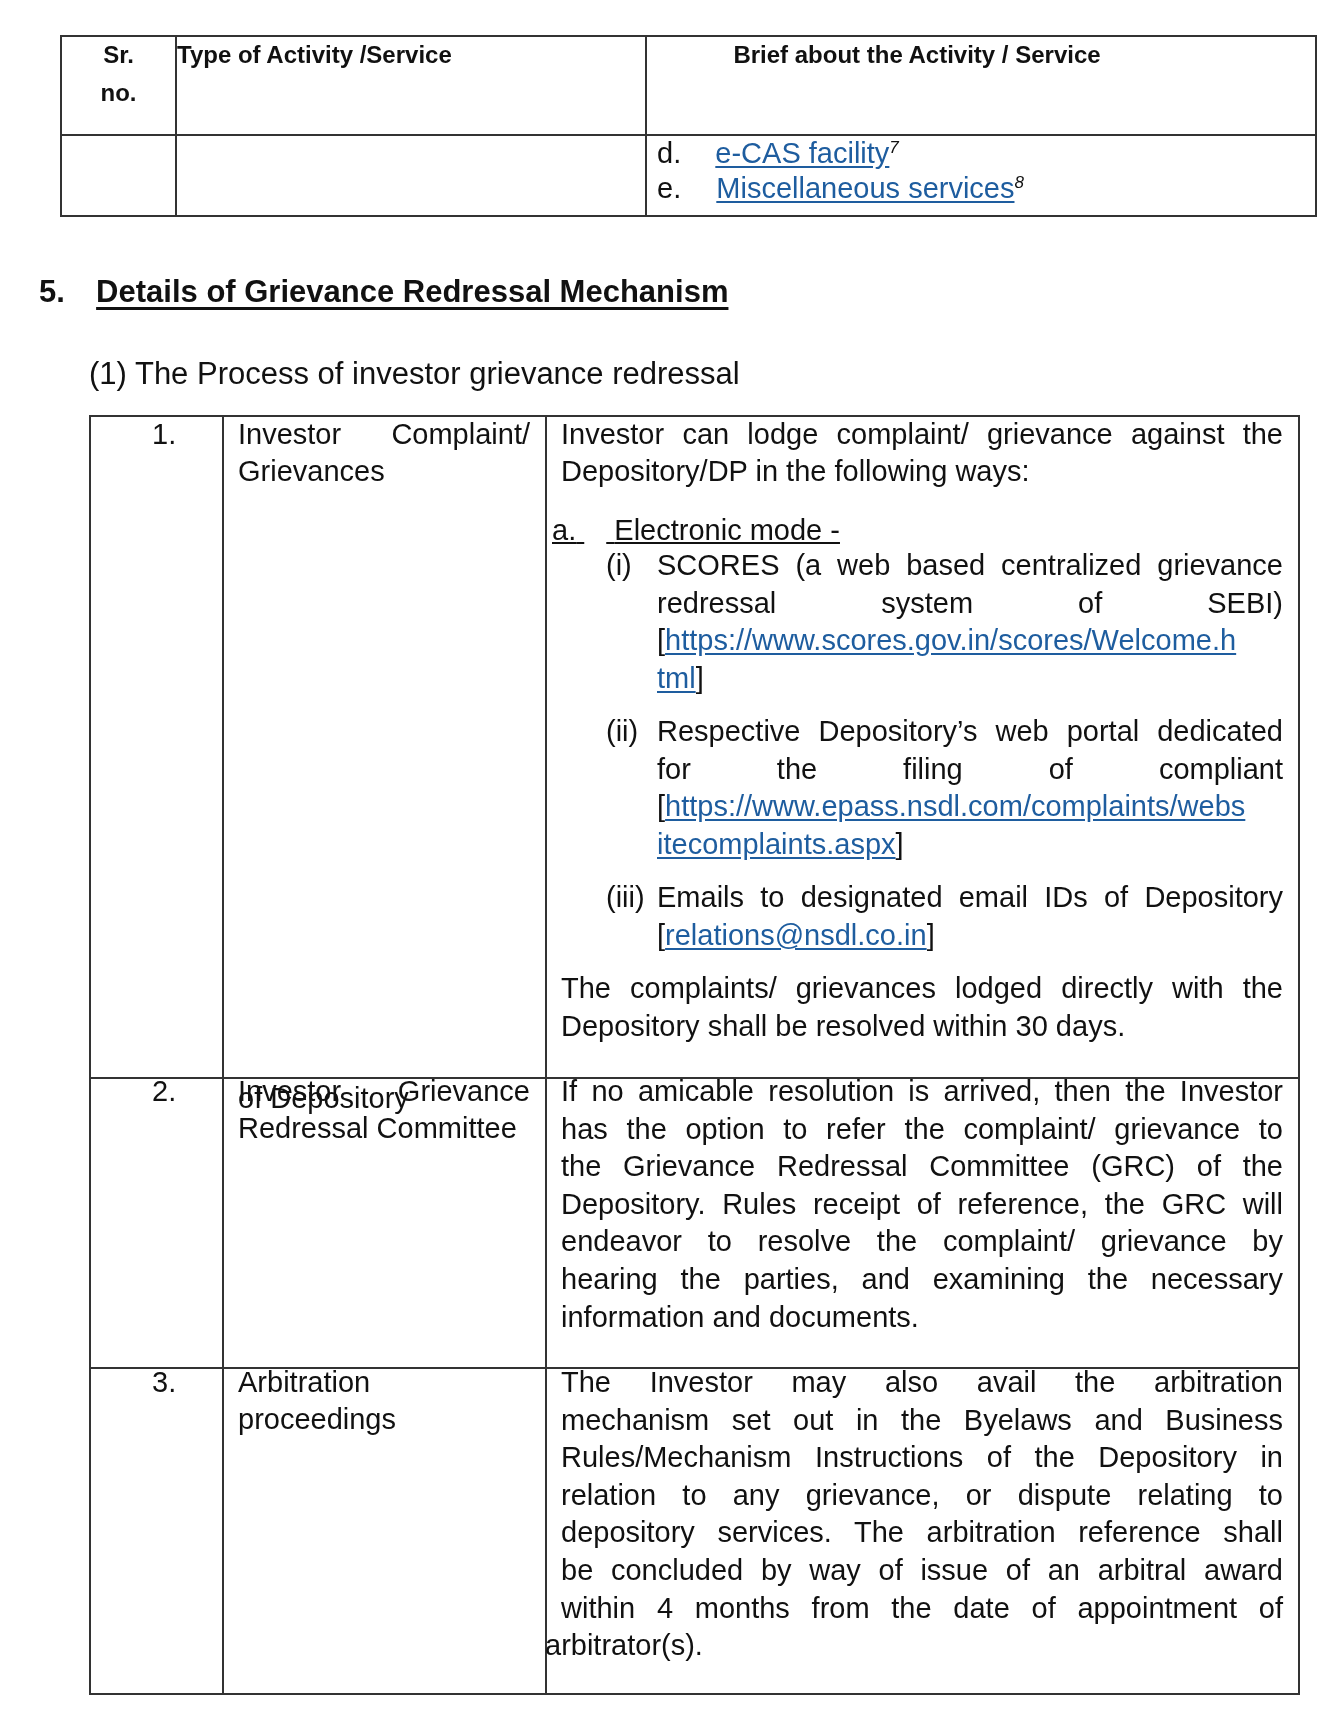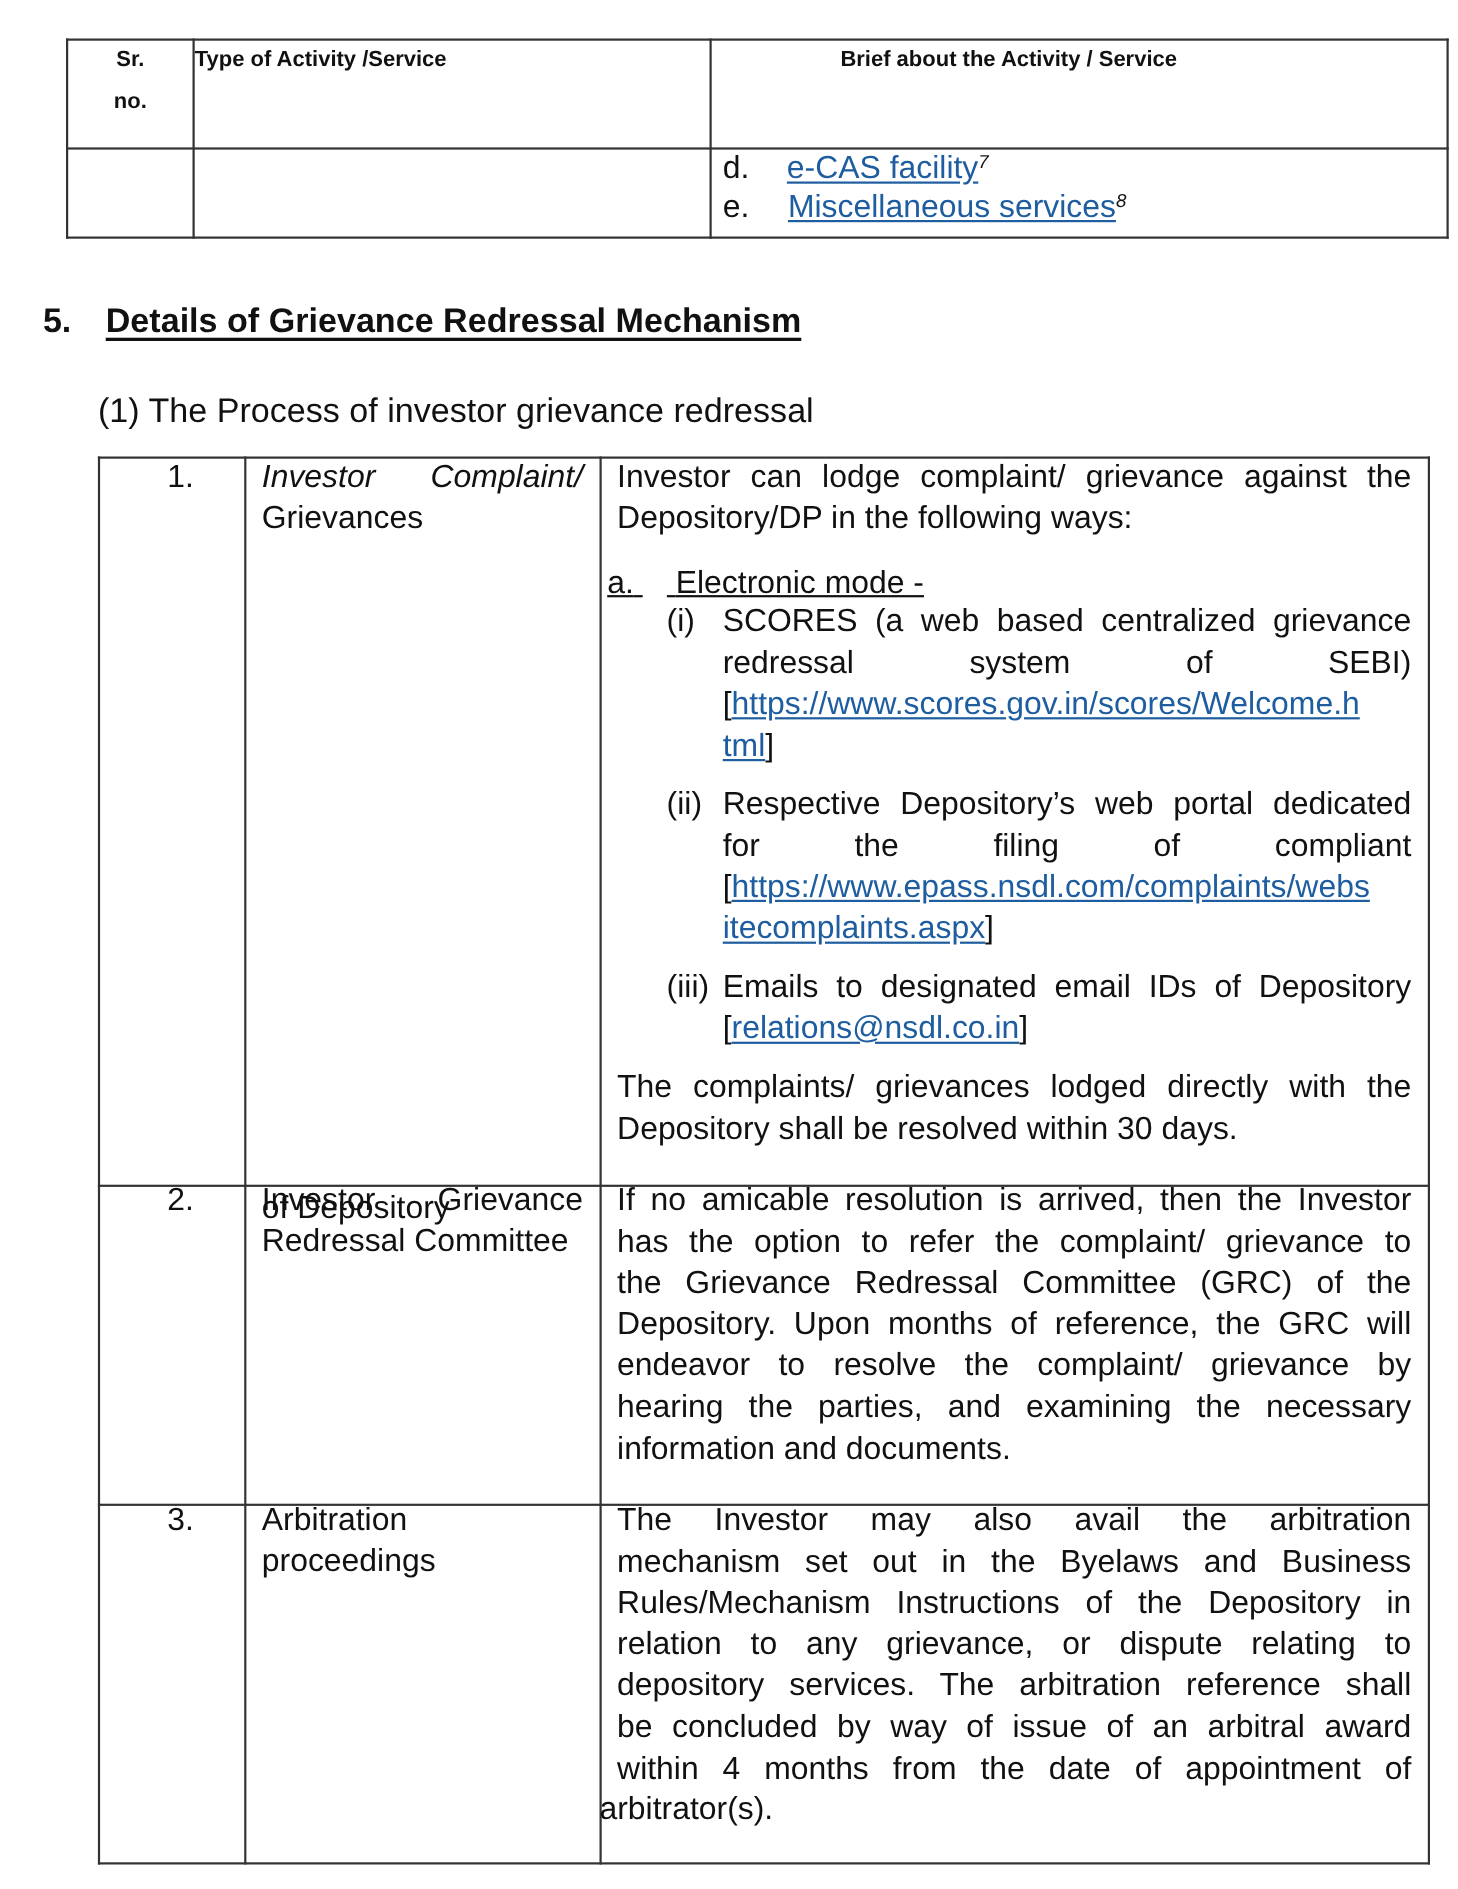--- a/index.html
+++ b/index.html
@@ -1,20 +1,20 @@
 <!DOCTYPE html>
 <html><head>
 <meta charset="utf-8">
 <style>
   html, body { margin:0; padding:0; background:#ffffff; }
   body { width:1325px; height:1717px; position:relative; overflow:hidden;
          font-family:"Liberation Sans", sans-serif; color:#111; }
   .line { position:absolute; background:#333; }
   .t { position:absolute; font-size:29px; line-height:37.6px; white-space:nowrap; }
-  .hdr { font-weight:bold; font-size:20px; }
+  .hdr { font-weight:bold; font-size:24px; }
   .j { text-align:justify; text-align-last:justify; white-space:normal; }
   a.lnk { color:#1e5d9f; text-decoration:underline; text-underline-offset:3px; }
   sup { font-style:italic; font-size:17px; vertical-align:top; position:relative; top:-6px; }
   .h2 { font-weight:bold; font-size:31px; }
   .h2 .u { text-decoration:underline; text-underline-offset:5px; text-decoration-thickness:3px; }
 </style>
 </head>
 <body>
 
 <div>
@@ -57,21 +57,21 @@
   <div class="line" style="left:89px;top:1077px;width:1211px;height:2px;"></div>
   <div class="line" style="left:89px;top:1367px;width:1211px;height:2px;"></div>
   <div class="line" style="left:89px;top:1693px;width:1211px;height:2px;"></div>
   <div class="line" style="left:89px;top:415px;width:2px;height:1280px;"></div>
   <div class="line" style="left:222px;top:415px;width:2px;height:1280px;"></div>
   <div class="line" style="left:545px;top:415px;width:2px;height:1280px;"></div>
   <div class="line" style="left:1298px;top:415px;width:2px;height:1280px;"></div>
 
   <div>
     <div class="t" style="left:152px;top:416px;">1.</div>
-    <div class="t j" style="left:238px;top:416px;width:292px;font-style:italic;">Investor Complaint/</div>
+    <div class="t j" style="left:238px;top:416px;width:292px;">Investor Complaint/</div>
     <div class="t" style="left:238px;top:453px;">Grievances</div>
 
     <div class="t j" style="left:561px;top:416px;width:722px;">Investor can lodge complaint/ grievance against the</div>
     <div class="t" style="left:561px;top:453px;">Depository/DP in the following ways:</div>
 
     <div class="t" style="left:552px;top:512px;text-decoration:underline;">
       <span>a.</span>
       <span style="display:inline-block;width:22px;"></span>
       <span>Electronic mode -</span>
     </div>
@@ -99,21 +99,21 @@
   <div>
     <div class="t" style="left:152px;top:1073px;">2.</div>
     <div class="t j" style="left:238px;top:1073px;width:292px;">Investor Grievance</div>
     <div class="t" style="left:238px;top:1110px;">Redressal Committee</div>
     <div class="t" style="left:238px;top:1080px;">of Depository</div>
 
     <div id="row2-brief">
         <div class="t j" style="left: 561px; top: 1073px; width: 722px;">If no amicable resolution is arrived, then the Investor</div>
         <div class="t j" style="left: 561px; top: 1110.6px; width: 722px;">has the option to refer the complaint/ grievance to</div>
         <div class="t j" style="left: 561px; top: 1148.2px; width: 722px;">the Grievance Redressal Committee (GRC) of the</div>
-        <div class="t j" style="left: 561px; top: 1185.8px; width: 722px;">Depository. Upon months of reference, the GRC will</div>
+        <div class="t j" style="left: 561px; top: 1185.8px; width: 722px;">Depository. Rules receipt of reference, the GRC will</div>
         <div class="t j" style="left: 561px; top: 1223.4px; width: 722px;">endeavor to resolve the complaint/ grievance by</div>
         <div class="t j" style="left: 561px; top: 1261px; width: 722px;">hearing the parties, and examining the necessary</div>
         <div class="t" style="left: 561px; top: 1298.6px;">information and documents.</div>
       </div>
   </div>
 
   <div>
     <div class="t" style="left:152px;top:1364px;">3.</div>
     <div class="t" style="left:238px;top:1364px;">Arbitration</div>
     <div class="t" style="left:238px;top:1401px;">proceedings</div>

